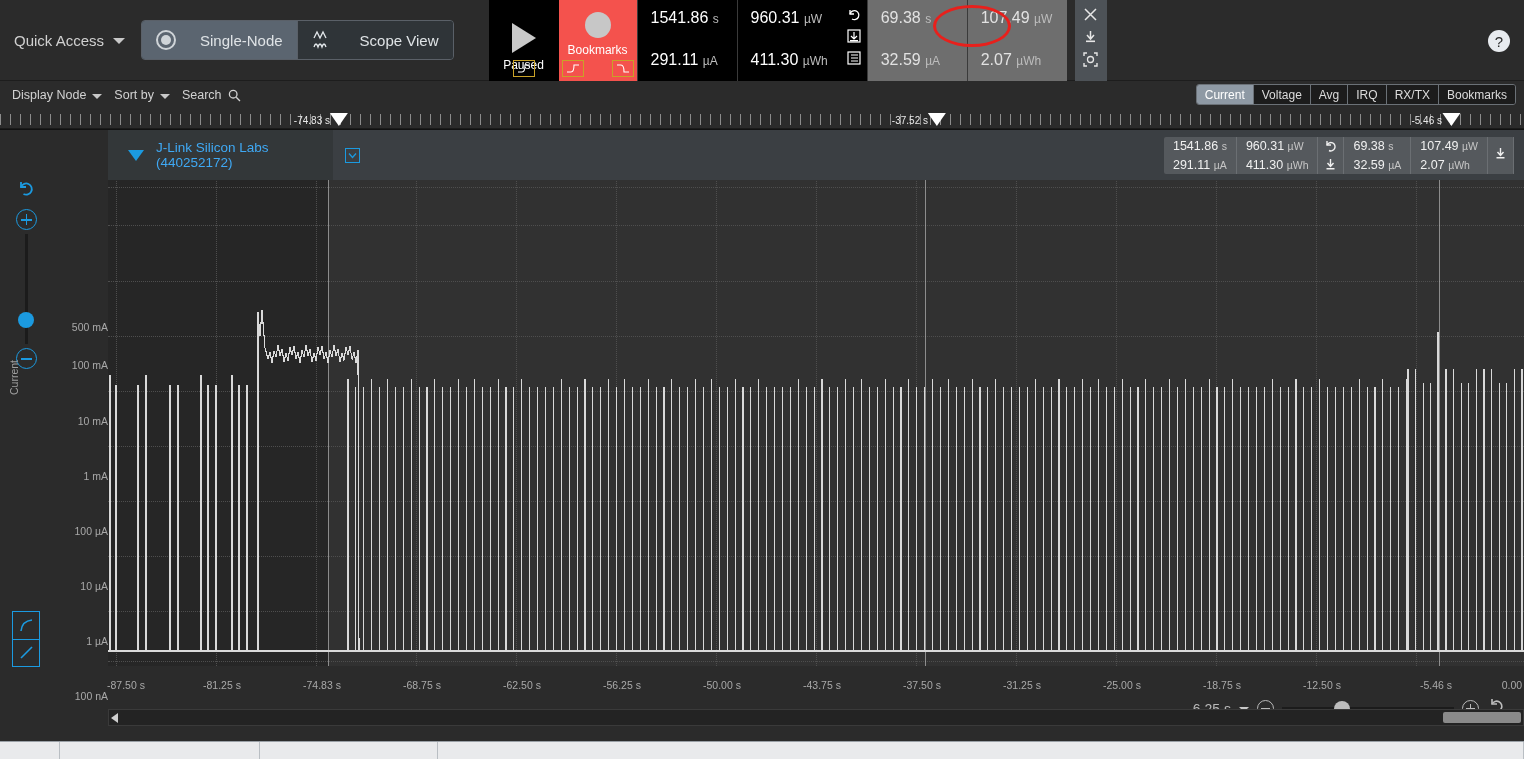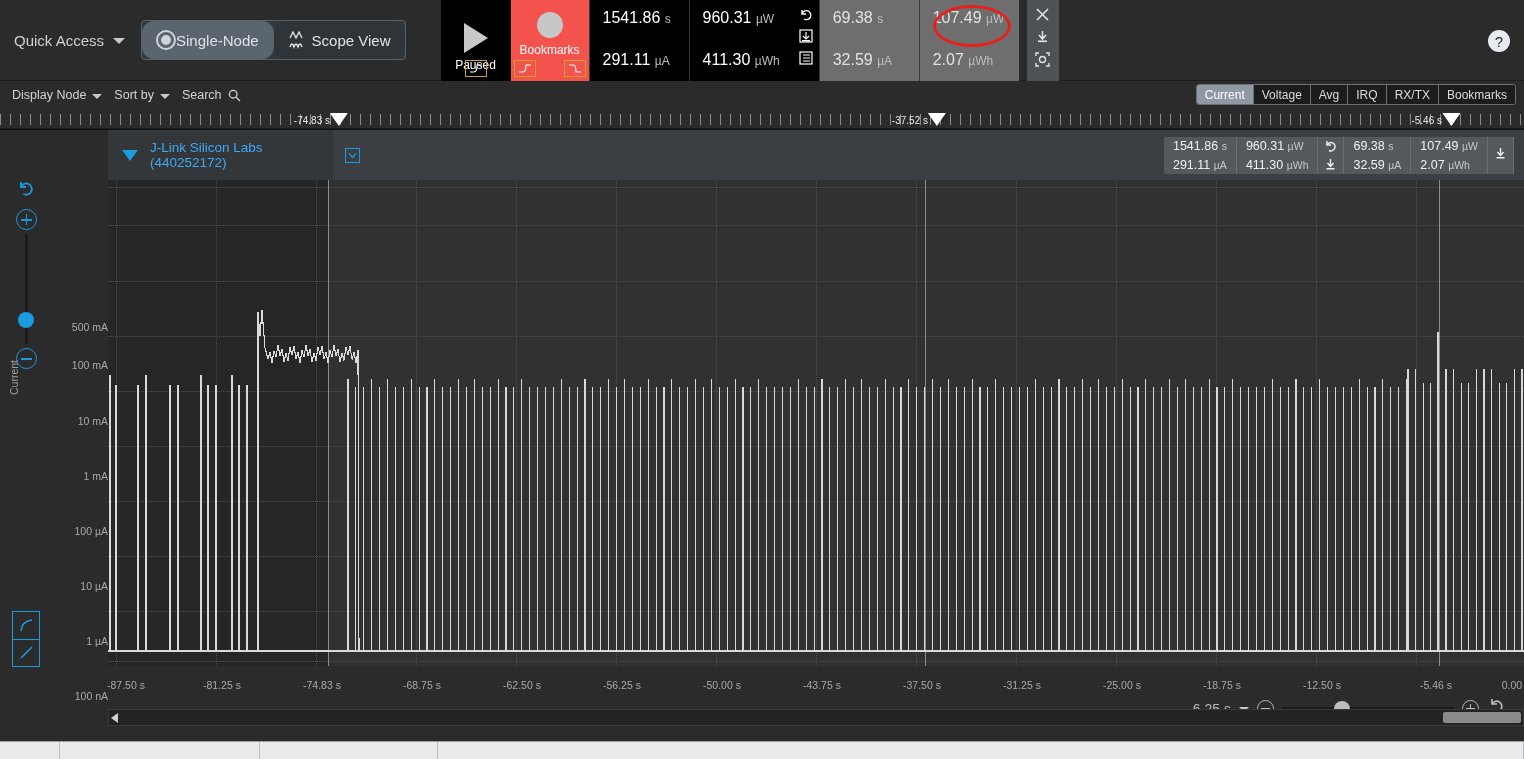--- a/index.html
+++ b/index.html
@@ -27,26 +27,25 @@
   }
   .chev {
     width:0;height:0;border-left:6px solid transparent;border-right:6px solid transparent;
     border-top:6px solid #c8c8c8; margin-top:2px;
   }
   .mode-group {
     display:flex; border:1px solid #5a6068; border-radius:4px; overflow:hidden;
     height:40px; background:#33383d;
   }
   .mode-btn {
-    display:flex;align-items:center;gap:0;
+    display:flex;align-items:center;gap:24px;
     padding:0 14px; height:100%;
     font-size:15px; color:#dfe3e6;
     border-right:1px solid #5a6068;
     background:#2f3438;
-    border-radius:12px;
   }
   .mode-btn:last-child{border-right:none;}
   .mode-btn.active { background:#5b6570; }
   .icon-singlenode{width:20px;height:20px;border:2px solid #cfd4d8;border-radius:50%;position:relative;flex:none;}
   .icon-singlenode::after{content:"";position:absolute;left:3px;top:3px;width:10px;height:10px;background:#cfd4d8;border-radius:50%;}
   .icon-multinode{width:22px;height:20px;flex:none;}
   .icon-scope{width:24px;height:20px;flex:none;}
 
   
   .status-cluster{ display:flex; align-items:stretch; height:81px; margin-left:35px; }
@@ -109,21 +108,21 @@
   .curvebtn{position:absolute;left:12px;bottom:70px;width:28px;height:56px;border:1.5px solid #1b9ae0;display:flex;flex-direction:column;}
   .curvebtn div{flex:1;display:flex;align-items:center;justify-content:center;}
   .curvebtn div:first-child{border-bottom:1.5px solid #1b9ae0;}
 
   .yaxis{position:absolute;left:48px;top:0;width:60px;height:100%;}
   .ylab{position:absolute;right:0;font-size:10.5px;color:#a9a9a9;transform:translateY(-50%);white-space:nowrap;}
   .ytitle{position:absolute;left:8px;top:265px;font-size:10.5px;color:#a0a0a0;transform:rotate(-90deg);transform-origin:left top;}
 
   .plot{position:absolute;left:108px;top:0;right:0;bottom:71px;background:#262626;overflow:hidden;}
   .node-header{position:absolute;left:108px;top:0;right:0;height:50px;background:#3b3f43;display:flex;align-items:center;z-index:6;}
-  .node-left{width:225px;height:100%;background:#333739;display:flex;align-items:center;gap:12px;padding-left:14px;}
+  .node-left{width:225px;height:100%;background:#333739;display:flex;align-items:center;gap:12px;padding-left:20px;}
   .tri-down{width:0;height:0;border-left:8px solid transparent;border-right:8px solid transparent;border-top:11px solid #1b9ae0;}
   .node-name{font-size:13.5px;color:#3fa9f5;}
   .node-drop{width:15px;height:15px;border:1.3px solid #1b9ae0;margin-left:12px;display:flex;align-items:center;justify-content:center;}
 
   .selband{position:absolute;top:0;bottom:0;background:rgba(255,255,255,0.055);z-index:1;}
   .selline{position:absolute;top:0;bottom:0;width:1px;background:rgba(215,215,215,0.55);z-index:2;}
 
   .grid-v{position:absolute;top:0;bottom:0;width:1px;border-left:1px dotted #4e4e4e;z-index:1;}
   .grid-h{position:absolute;left:0;right:0;height:1px;border-top:1px dotted #4e4e4e;z-index:1;}
 

